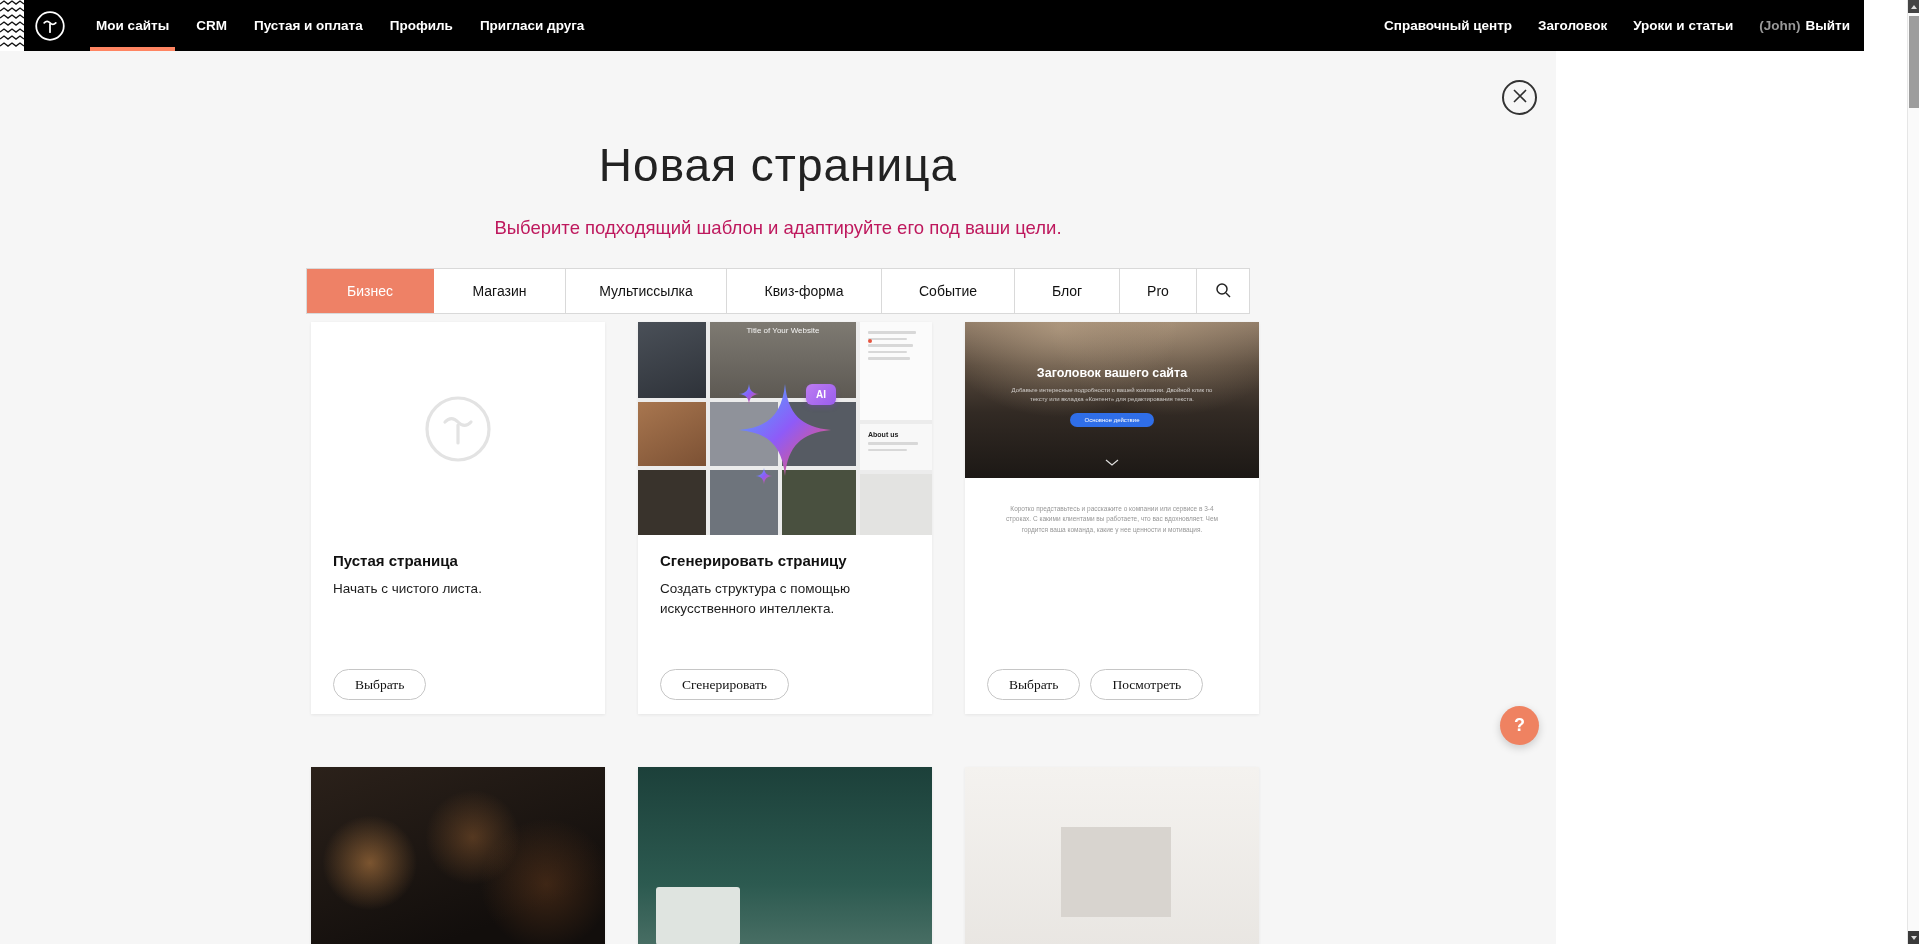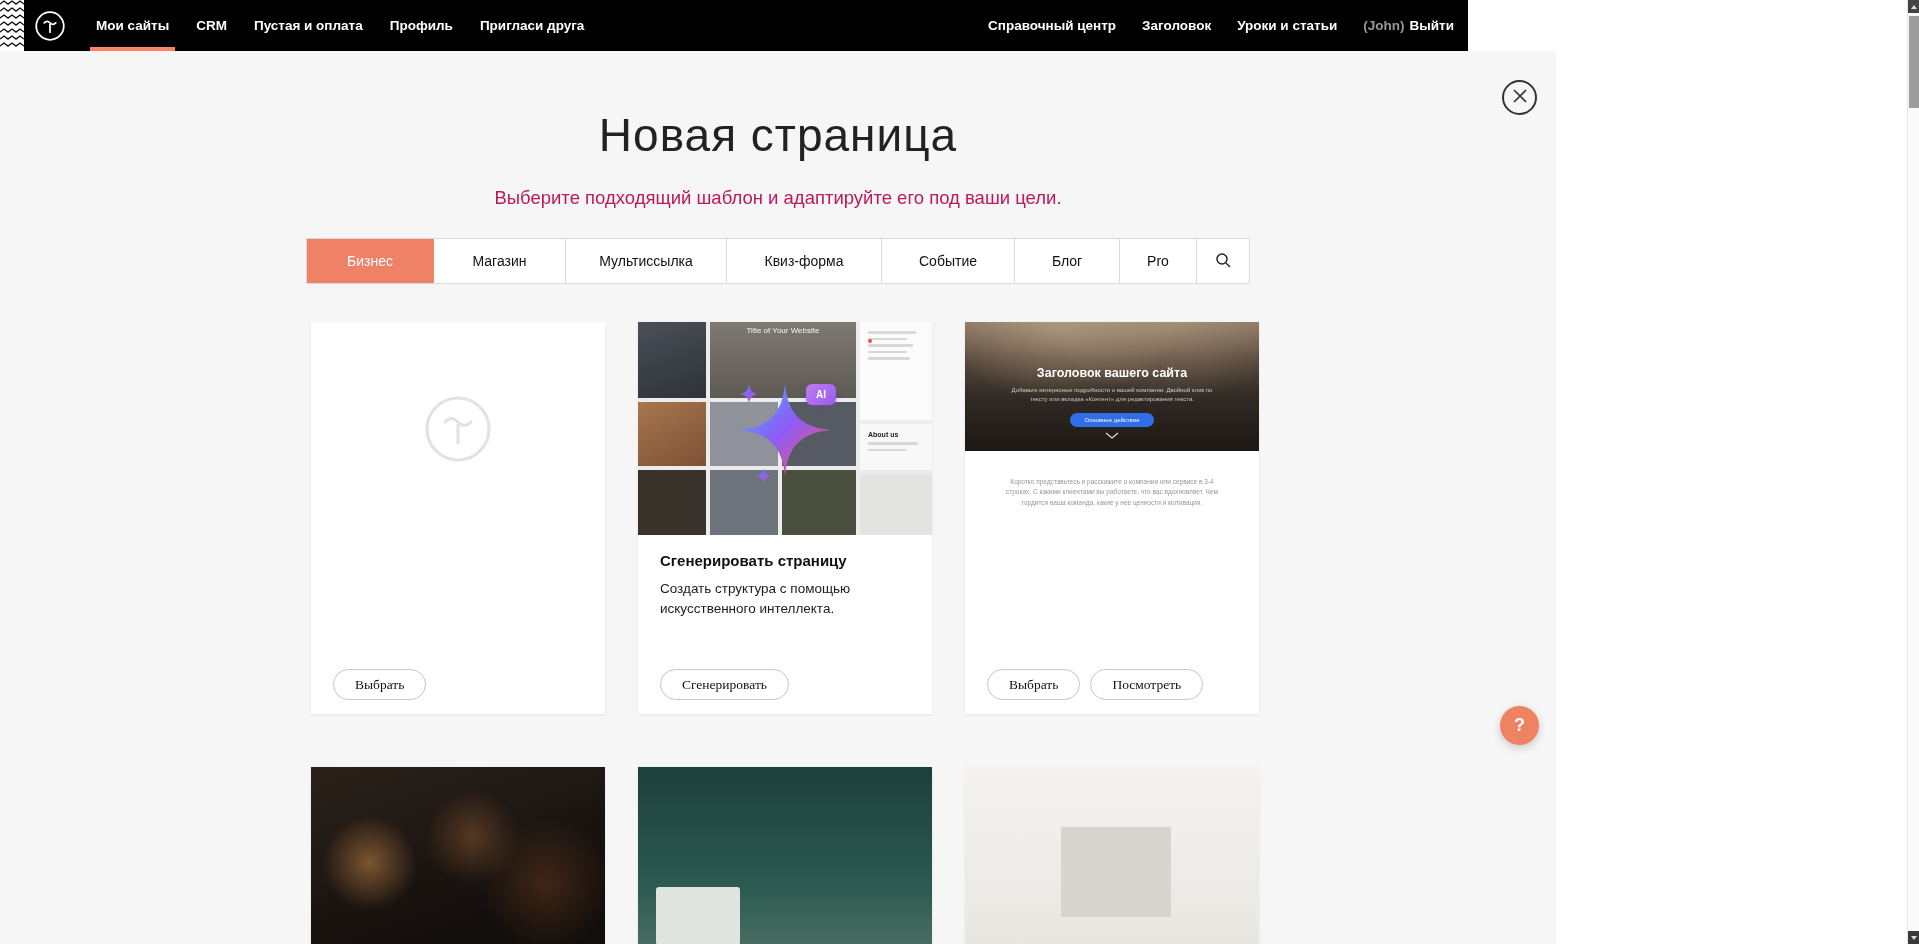--- a/index.html
+++ b/index.html
@@ -2,36 +2,36 @@
 <html><head>
 <meta charset="utf-8">
 <style>
   * { box-sizing: border-box; margin: 0; padding: 0; }
   html, body { width: 1919px; height: 944px; }
   body { font-family: "Liberation Sans", sans-serif; background: #fff; overflow: hidden; }
   .viewport { position: relative; width: 1919px; height: 944px; background: #fff; overflow: hidden; }
   .page { position: absolute; left: 0; top: 0; width: 1556px; height: 944px; }
 
   
-  .topbar { position: absolute; left: 0; top: 0; width: 1468px; height: 51px; background: #000;
+  .topbar { position: absolute; left: 0; top: 0; width: 1864px; height: 51px; background: #000;
             display: flex; align-items: center; padding: 0 14px 0 34px; }
   .zigzag { position: absolute; left: 0; top: 0; width: 24px; height: 51px; background: #fff; z-index: 6; }
   .logo { width: 32px; height: 32px; margin-right: 30px; flex: none; cursor: pointer; }
   .nav { display: flex; align-items: center; height: 51px; }
   .nav-item { position: relative; display: flex; align-items: center; height: 51px; color: #fff;
               font-size: 13.5px; font-weight: 700; margin-right: 27px; cursor: pointer; white-space: nowrap; }
   .nav-item.active::after { content: ""; position: absolute; left: -6px; right: -6px; bottom: 0;
               height: 4px; background: #ff8562; }
   .nav-right { margin-left: auto; }
   .nav-right .nav-item { margin-right: 0; margin-left: 26px; }
   .user-name { color: #989898; margin-right: 5px; }
 
   
   .content { position: absolute; top: 51px; left: 0; width: 1556px; height: 893px; background: #f6f6f6; overflow: hidden; }
-  .page-title { padding-top: 57px; text-align: center; font-size: 46px; font-weight: 300;
+  .page-title { padding-top: 87px; text-align: center; font-size: 46px; font-weight: 300;
                 color: #222; letter-spacing: 1px; }
   .page-subtitle { margin-top: 25px; text-align: center; font-size: 18.5px; color: #be185d; font-weight: 400; }
 
   .close-btn { position: absolute; left: 1502px; top: 80px; width: 35px; height: 35px; border-radius: 50%;
                border: 2px solid #333; background: transparent; display: flex; align-items: center;
                justify-content: center; cursor: pointer; z-index: 20; }
 
   
   .tabs { width: 944px; margin: 29px auto 0; display: flex; height: 46px; background: #fff;
           border: 1px solid #d9d9d9; }
@@ -86,21 +86,21 @@
   .red-dot { display: inline-block; width: 4px; height: 4px; background: #e5543f; border-radius: 50%;
              margin-right: 3px; vertical-align: middle; }
   .about-label { font-size: 7px; font-weight: 700; color: #222; margin-bottom: 4px; display: block; }
   .sparkle { position: absolute; left: 0; top: 0; width: 294px; height: 213px; pointer-events: none; }
   .ai-badge { position: absolute; left: 168px; top: 62px; width: 30px; height: 21px; border-radius: 6px;
               background: linear-gradient(135deg,#bd7cf2,#9a5ded); color: #fff; font-size: 10px;
               font-weight: 700; display: flex; align-items: center; justify-content: center;
               box-shadow: 0 2px 5px rgba(130,60,200,.35); }
 
   
-  .hero { position: relative; width: 294px; height: 129px; text-align: center; overflow: hidden;
+  .hero { position: relative; width: 294px; height: 156px; text-align: center; overflow: hidden;
           background:
             radial-gradient(ellipse at 32% 4%, rgba(205,180,150,.5), transparent 42%),
             radial-gradient(ellipse at 70% 2%, rgba(200,175,145,.4), transparent 42%),
             linear-gradient(180deg, #8d7965 0%, #57493c 28%, #322a24 58%, #1c1815 100%); }
   .hero-title { margin-top: 44px; color: #fff; font-size: 12.5px; font-weight: 700; }
   .hero-sub { margin: 6px auto 0; width: 212px; color: rgba(255,255,255,.7); font-size: 6px; line-height: 1.5; }
   .hero-btn { display: inline-block; margin-top: 9px; background: #2f6ee8; color: #fff; font-size: 6px;
               padding: 4px 15px; border-radius: 8px; }
   .hero-chevron { position: absolute; left: 50%; bottom: 8px; transform: translateX(-50%); opacity: .85; }
   .preview-white { background: #fff; }
@@ -209,20 +209,24 @@
 
         <article class="card">
           <div class="blank-area">
             <div class="watermark">
               <svg viewBox="0 0 36 36" width="72" height="72">
                 <circle cx="18" cy="18" r="15.5" fill="none" stroke="#e3e3e3" stroke-width="1.6"></circle>
                 <path d="M11.5 14.5 q3.2 -3.4 6.5 0 q3.3 3.4 6.5 0" fill="none" stroke="#e3e3e3" stroke-width="1.6" stroke-linecap="round"></path>
                 <path d="M18 16 v9" fill="none" stroke="#e3e3e3" stroke-width="1.6" stroke-linecap="round"></path>
               </svg>
             </div>
+          </div>
+          <div class="card-body">
+            <h3 class="card-title">Пустая страница</h3>
+            <p class="card-desc">Начать с чистого листа.</p>
           </div>
           <div class="btn-row">
             <button class="pill-btn">Выбрать</button>
           </div>
         </article>
 
         <article class="card">
           <div class="card-img mosaic">
             <div class="mt t1"></div>
             <div class="mt t2"></div>

